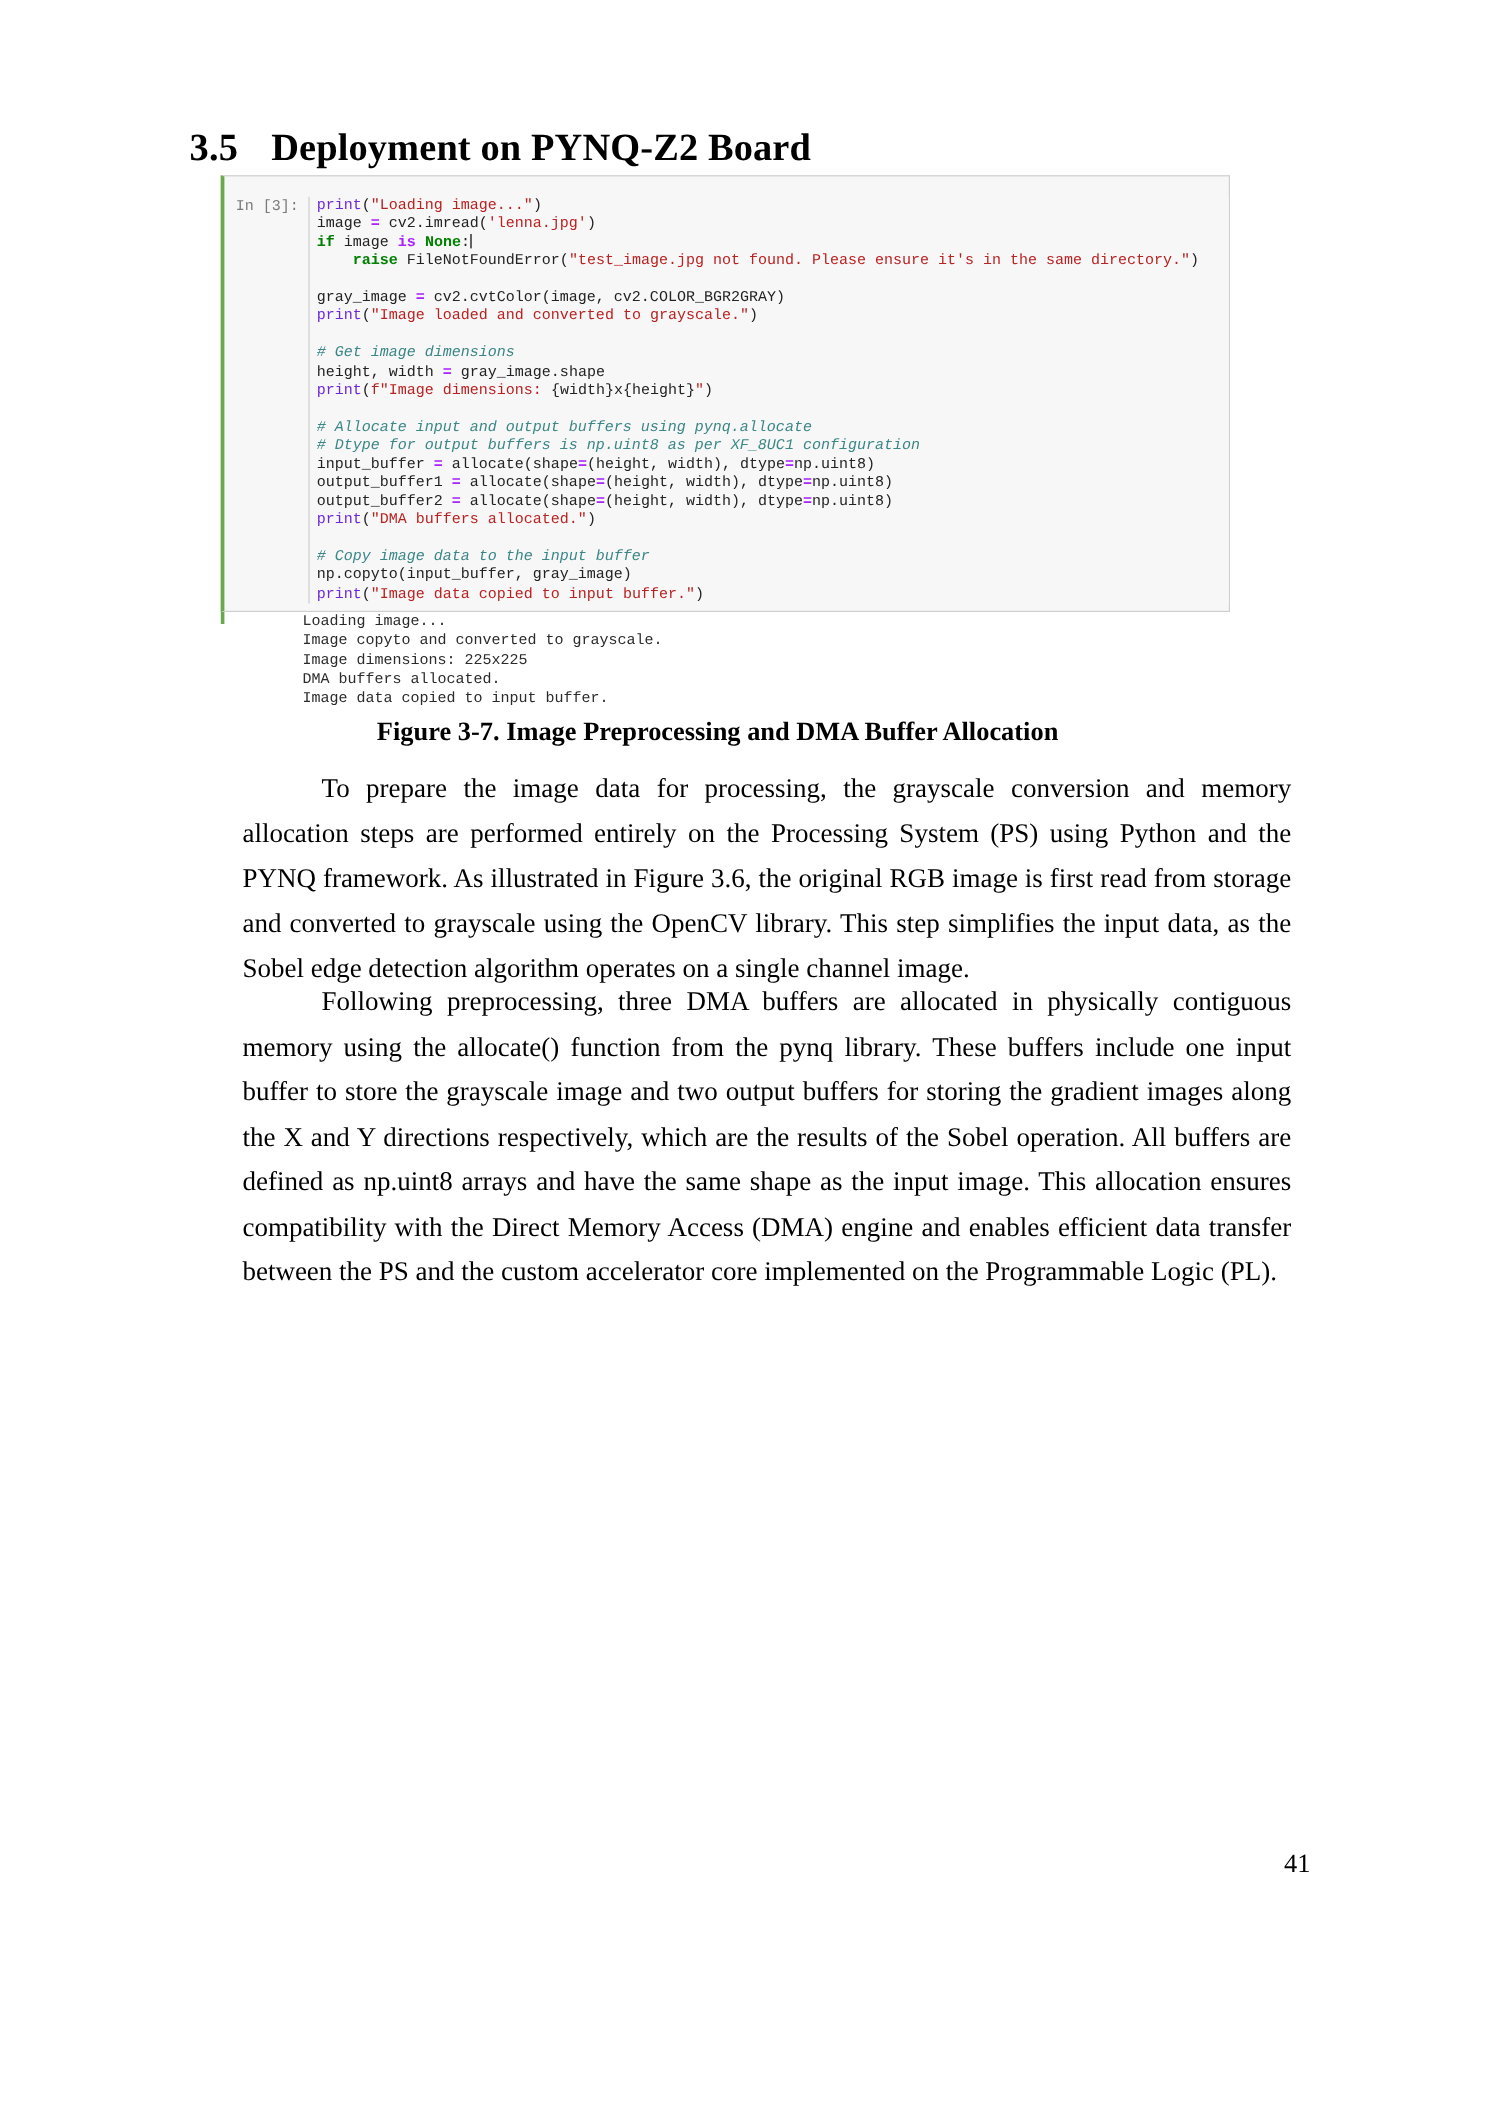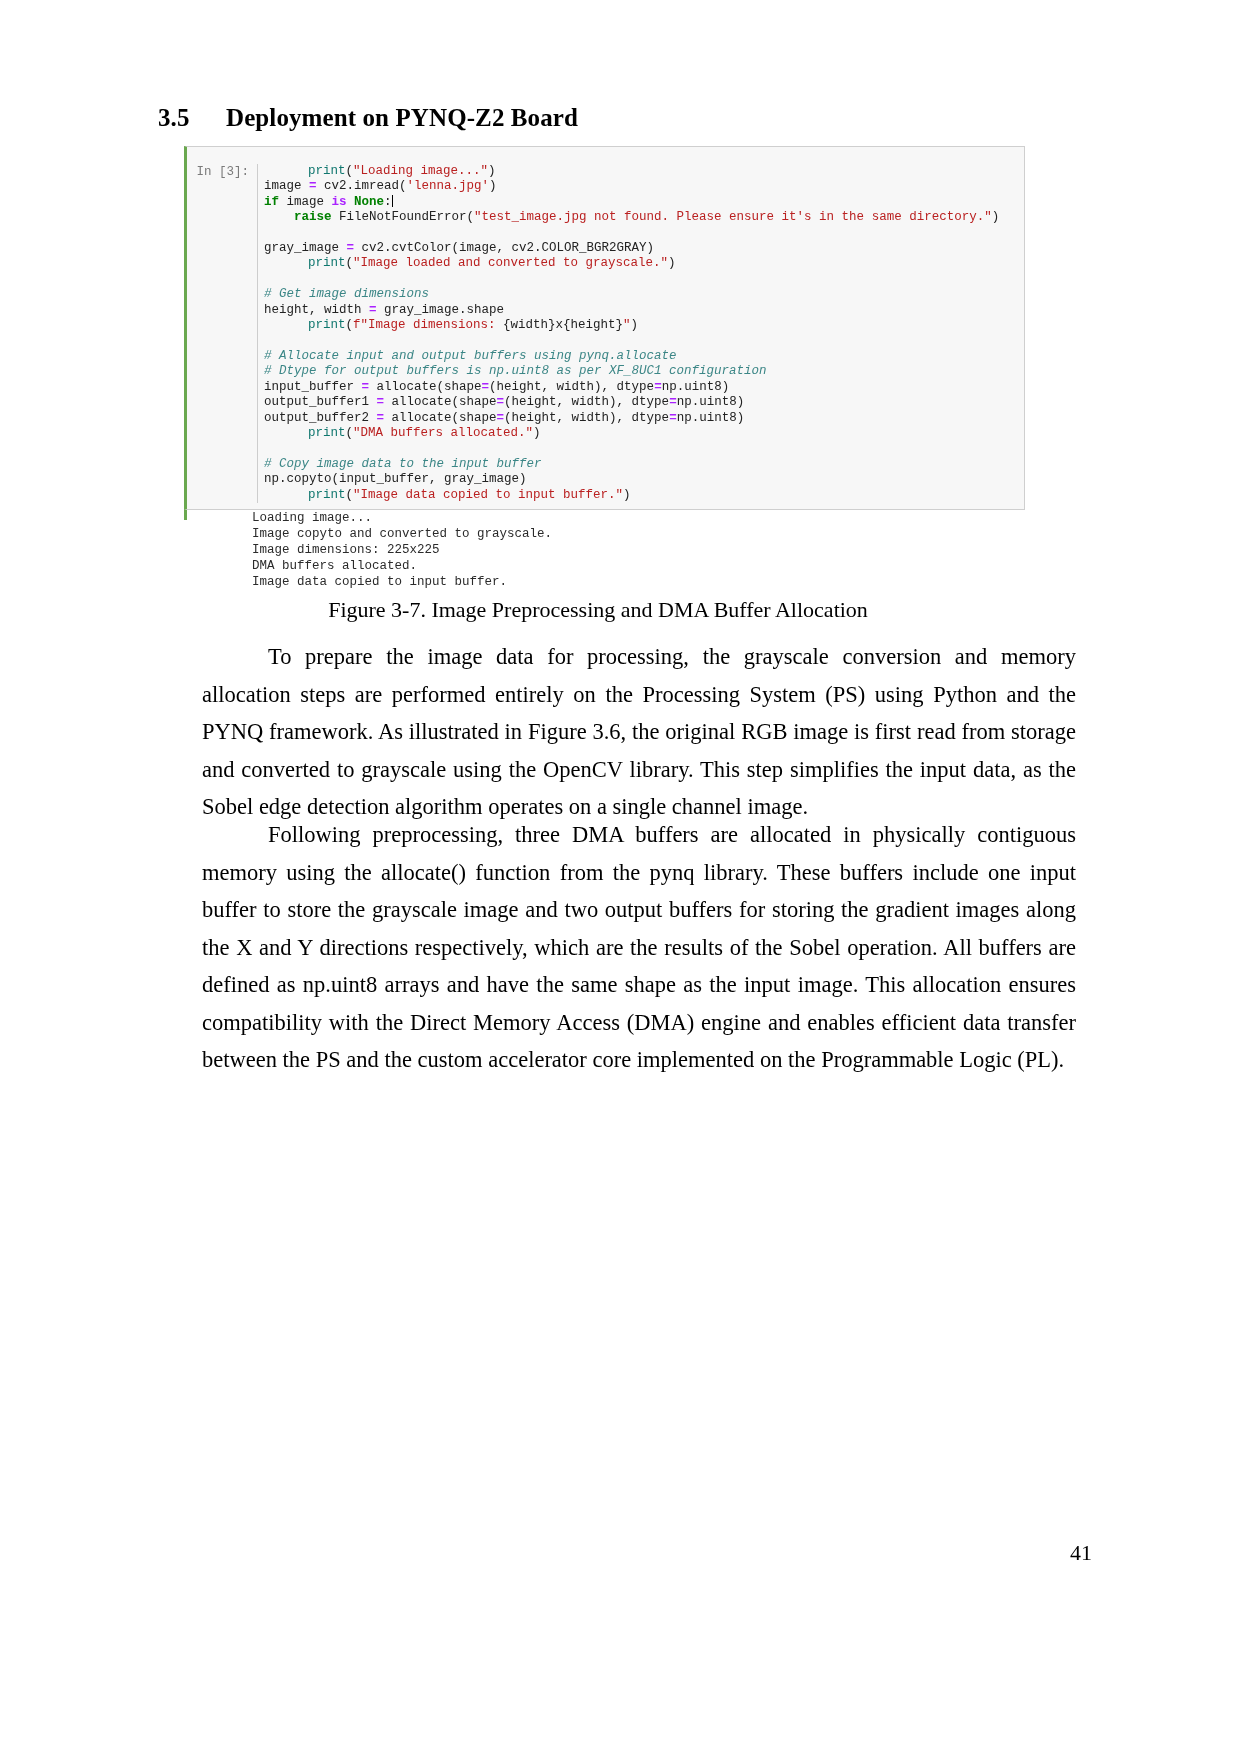--- a/index.html
+++ b/index.html
@@ -18,21 +18,21 @@
   }
 
   
   .section-heading {
     position: absolute;
     left: 158px;
     top: 104px;
     width: 880px;
     font-family: "Liberation Serif", serif;
     font-weight: bold;
-    font-size: 25px;
+    font-size: 32px;
     letter-spacing: 0.1px;
     white-space: nowrap;
   }
   .section-heading .num {
     display: inline-block;
     width: 68px;
   }
 
   
   .figure-wrap {
@@ -74,21 +74,21 @@
     line-height: 15.4px;
     white-space: pre;
     overflow: hidden;
     position: relative;
   }
   .code-line {
     white-space: pre;
     min-height: 15.4px;
   }
   .tok-kw      { color: #008000; font-weight: bold; }
-  .tok-fn      { color: #0f766e; margin-left: 44px; }
+  .tok-fn      { color: #6d28d9; }
   .tok-str     { color: #ba2121; }
   .tok-cmt     { color: #3b8686; font-style: italic; }
   .tok-op      { color: #aa22ff; font-weight: bold; }
   .tok-plain   { color: #222222; }
   .caret {
     display: inline-block;
     width: 1px;
     height: 12px;
     background: #000;
     vertical-align: -2px;
@@ -112,21 +112,21 @@
   }
 
   
   .fig-caption {
     position: absolute;
     left: 158px;
     top: 597px;
     width: 880px;
     text-align: center;
     font-family: "Liberation Serif", serif;
-    font-weight: normal;
+    font-weight: bold;
     font-size: 22px;
   }
 
   
   .body-text {
     position: absolute;
     left: 158px;
     width: 874px;
     font-family: "Liberation Serif", serif;
     font-size: 22.5px;

